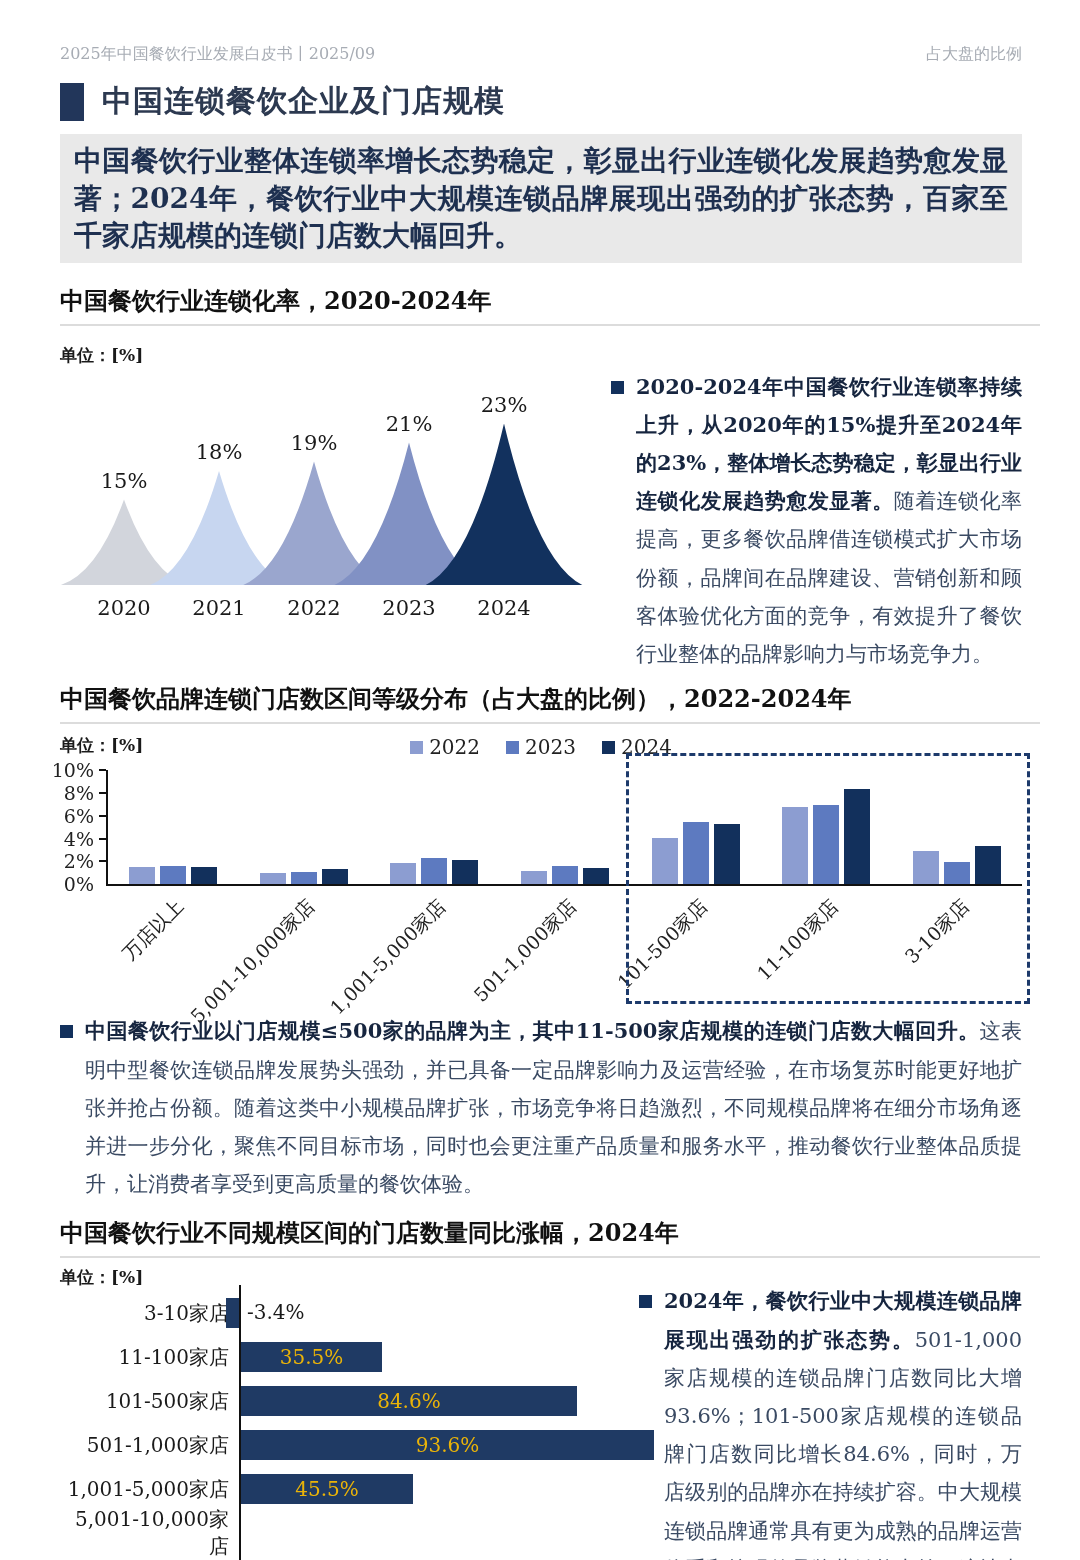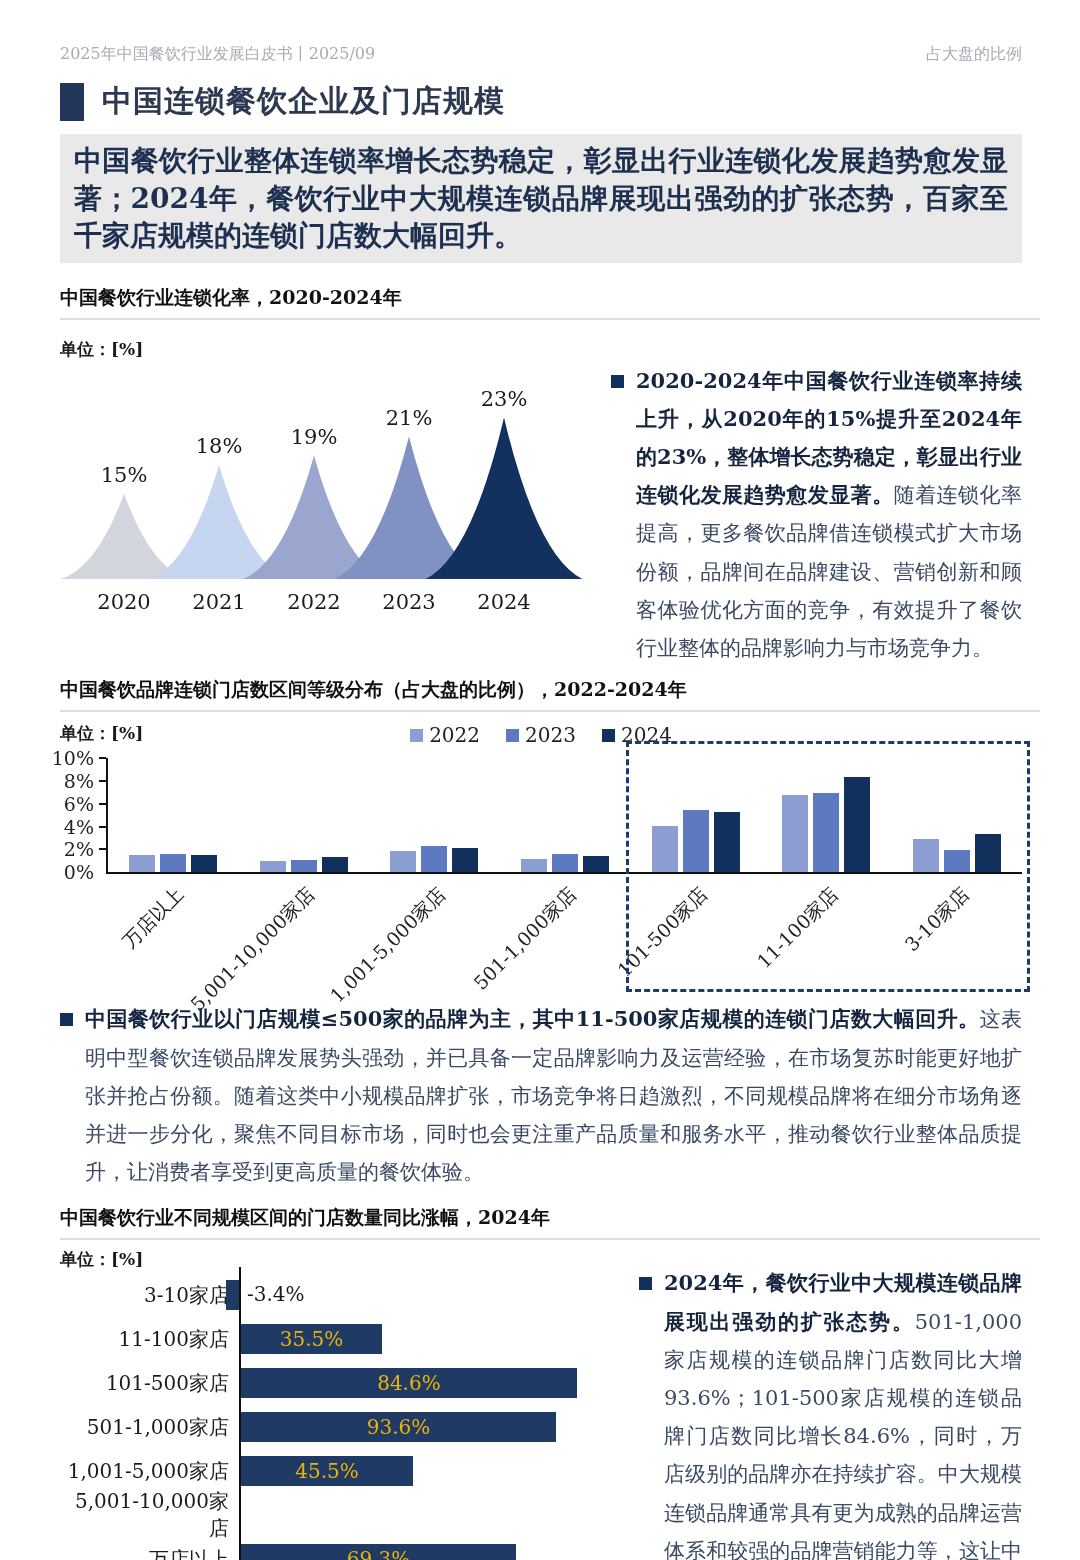--- a/index.html
+++ b/index.html
@@ -13,21 +13,21 @@
   
   .title-row{display:flex;align-items:center;margin-top:16px;}
   .title-sq{width:24px;height:38px;background:#22365a;margin-right:18px;}
   .page-title{font-size:30px;font-weight:bold;color:#2c3950;letter-spacing:1px;}
 
   
   .summary{margin-top:12px;background:#e9e9e9;color:#1e3050;font-weight:bold;
            font-size:28px;line-height:1.34;padding:8px 14px;text-align:justify;}
 
   
-  .sec-title{font-size:19px;font-weight:bold;color:#111;}
+  .sec-title{font-size:24px;font-weight:bold;color:#111;}
   .sec-line{border-bottom:2px solid #dcdcdc;margin:7px -18px 8px 0;}
   .unit{font-size:17px;font-weight:bold;}
 
   
   .bullet{display:flex;}
   .bullet .sq{flex:none;width:13px;height:13px;background:#12305c;margin:13px 12px 0 0;}
   .bullet p{margin:0;font-size:21px;line-height:1.82;text-align:justify;color:#3a4a63;}
   .bullet p b{color:#16253f;}
 
   
@@ -257,21 +257,21 @@
             </div>
             <div class="c3-r">
               <div class="c3-lab">101-500家店</div>
               <div class="c3-area">
                 <div class="c3-bar" style="width: 335.862px; background: rgb(31, 58, 100);">84.6%</div>
               </div>
             </div>
             <div class="c3-r">
               <div class="c3-lab">501-1,000家店</div>
               <div class="c3-area">
-                <div class="c3-bar" style="width: 315px; background: rgb(31, 58, 100);">93.6%</div>
+                <div class="c3-bar" style="width: 413px; background: rgb(31, 58, 100);">93.6%</div>
               </div>
             </div>
             <div class="c3-r">
               <div class="c3-lab">1,001-5,000家店</div>
               <div class="c3-area">
                 <div class="c3-bar" style="width: 172px; background: rgb(31, 58, 100);">45.5%</div>
               </div>
             </div>
             <div class="c3-r">
               <div class="c3-lab">5,001-10,000家店</div>

